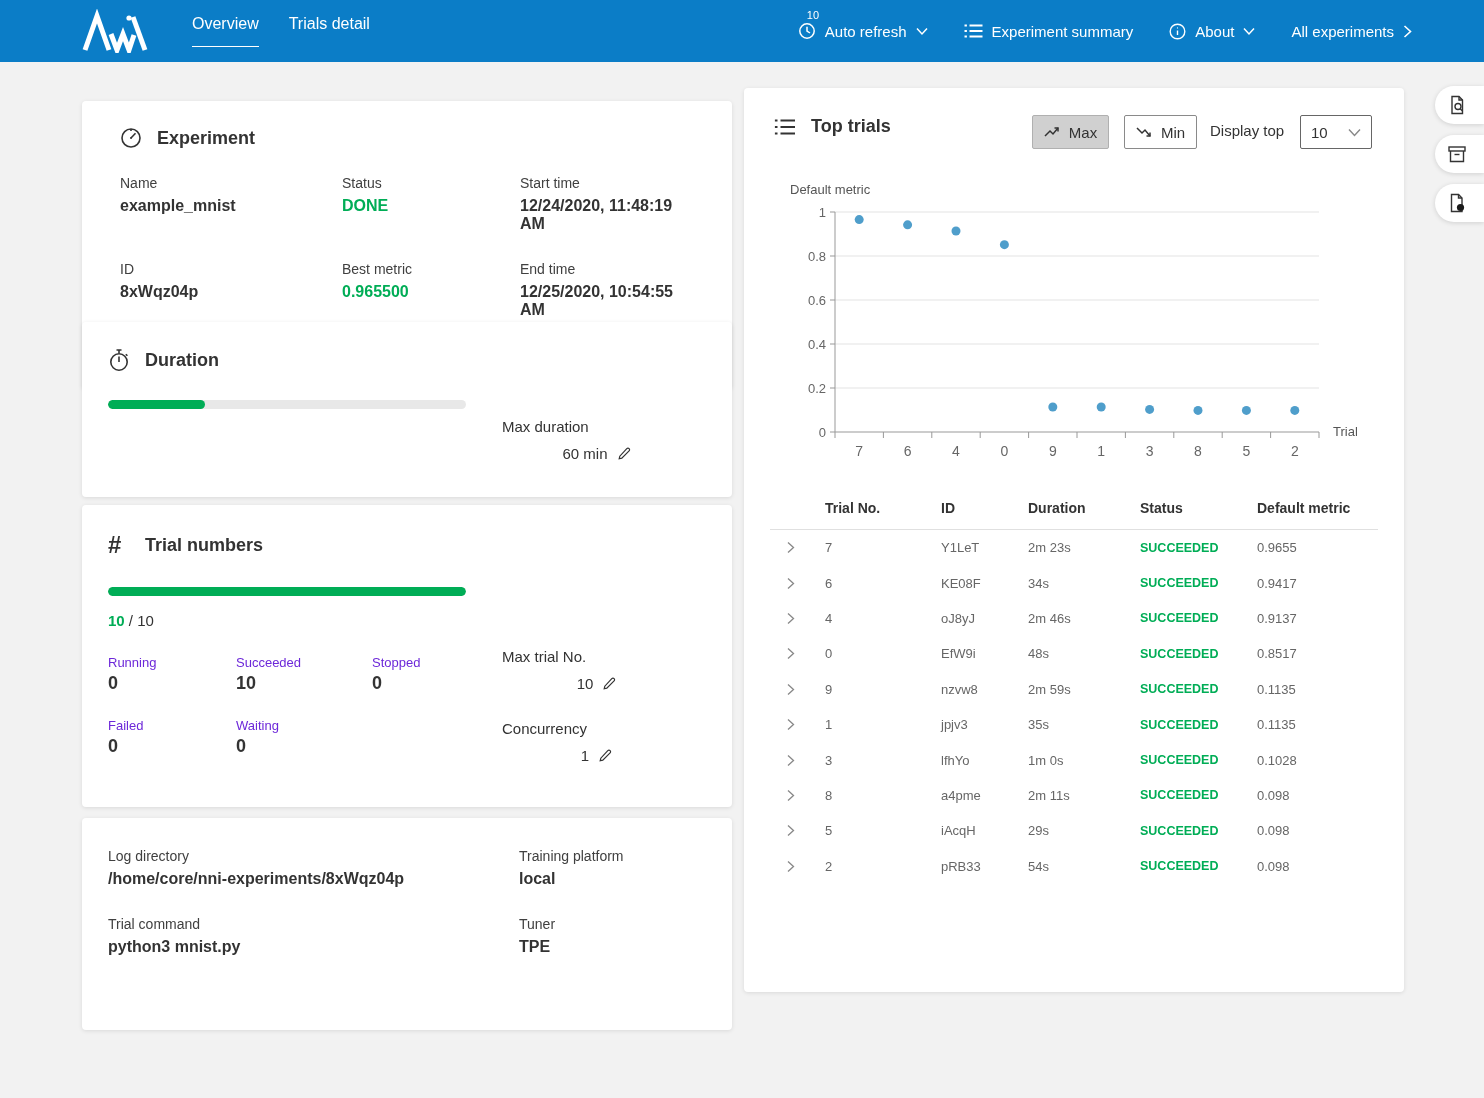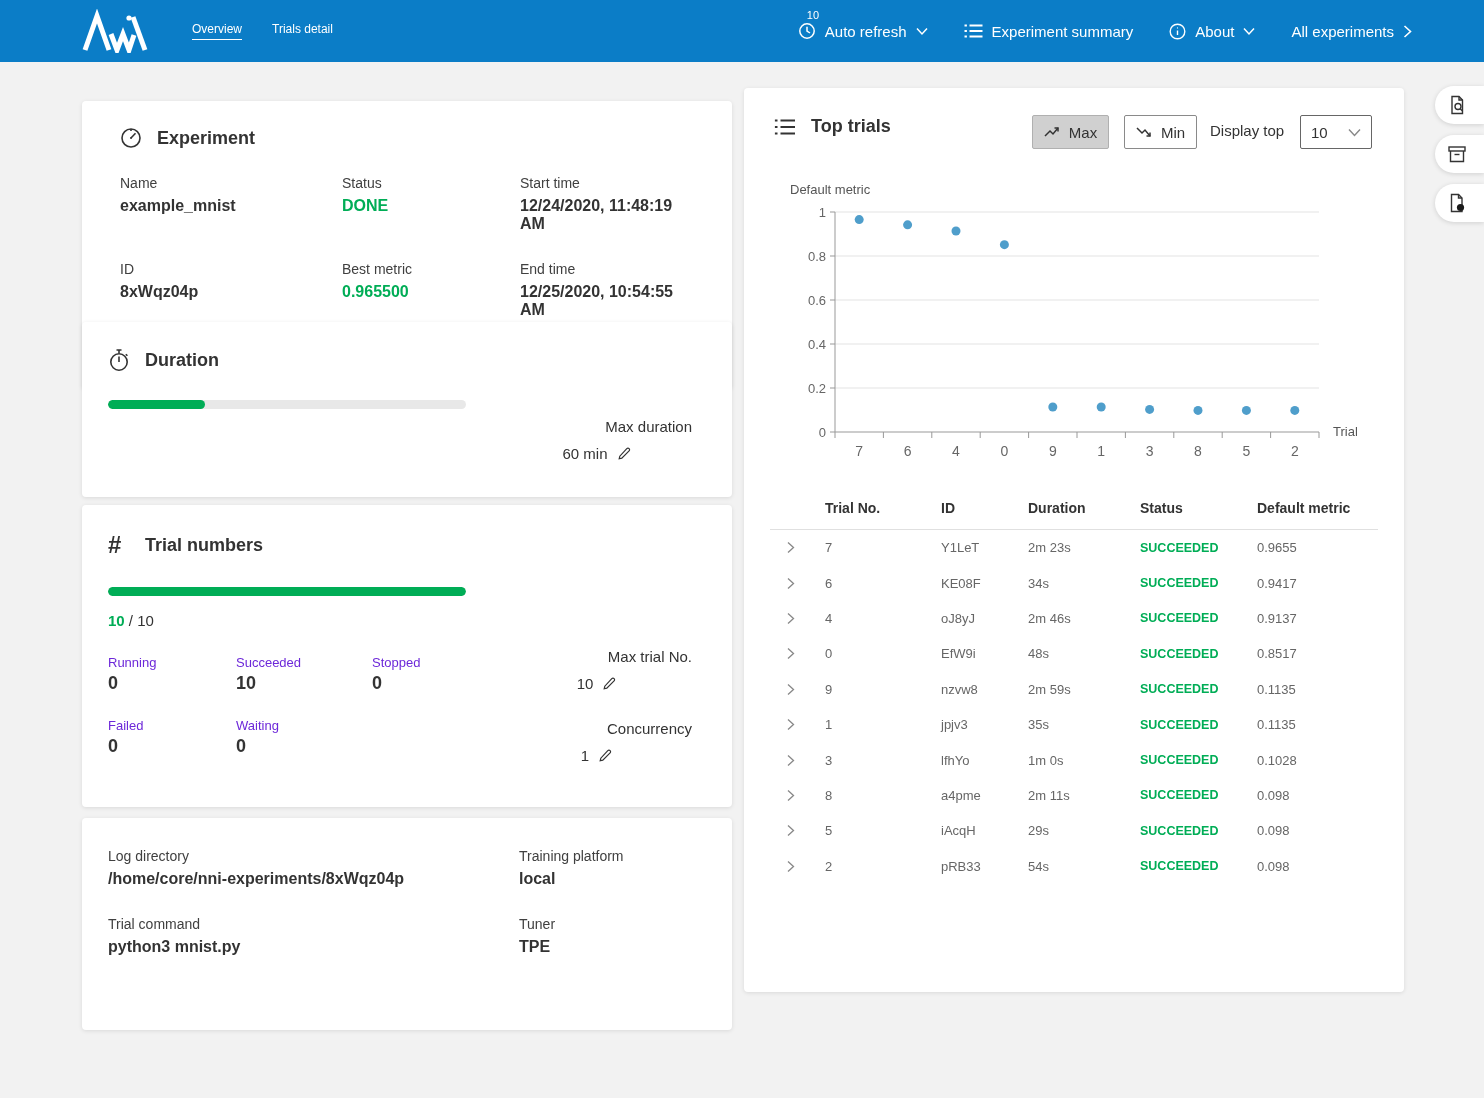--- a/index.html
+++ b/index.html
@@ -8,21 +8,21 @@
     background: #f2f2f2; overflow: hidden; position: relative;
     font-family: "Liberation Sans", sans-serif; color: #333;
   }
   svg { display: block; }
 
   
   .nav { position: absolute; left: 0; top: 0; width: 1484px; height: 62px;
          background: #0b7dc7; display: flex; align-items: center; color: #fff; }
   .nav-left { display: flex; align-items: center; gap: 30px; margin-left: 82px; }
   .logo { margin-right: 14px; }
-  .tab { font-size: 12px; cursor: pointer; padding-bottom: 3px; border-bottom: 1.5px solid transparent; }
+  .tab { font-size: 16px; cursor: pointer; padding-bottom: 13px; border-bottom: 1.5px solid transparent; }
   .tab.active { border-bottom-color: #fff; }
   .nav-right { margin-left: auto; margin-right: 72px; display: flex; align-items: center; gap: 36px; font-size: 15px; }
   .nav-item { display: flex; align-items: center; gap: 9px; position: relative; cursor: pointer; white-space: nowrap; }
   .nav-badge { position: absolute; top: -13px; left: 9px; font-size: 11px; color: #fff; }
 
   
   .card { position: absolute; background: #fff; border-radius: 4px;
           box-shadow: 0 1px 4px rgba(0,0,0,.10); }
   .card-title { display: flex; align-items: center; gap: 15px; font-size: 18px; font-weight: 700; color: #333; }
   .green { color: #00ad56 !important; }
@@ -30,21 +30,21 @@
   #experiment-card { left: 82px; top: 101px; width: 650px; height: 288px; padding: 26px 38px; }
   .fields { display: grid; grid-template-columns: 222px 178px 1fr; row-gap: 28px; margin-top: 26px; }
   .f-label { font-size: 14px; color: #404040; }
   .f-value { font-size: 16px; color: #333; font-weight: 600; margin-top: 6px; }
 
   #duration-card { left: 82px; top: 322px; width: 650px; height: 175px; padding: 26px 26px; }
   .track { width: 358px; height: 9px; background: #e8e8e8; border-radius: 5px; overflow: hidden; margin-top: 28px; }
   .fill { height: 100%; background: #00ad56; border-radius: 5px; }
   .bar-caption { margin-top: 16px; font-size: 15px; color: #333; }
   .bar-caption b { font-weight: 700; }
-  .right-block { position: absolute; left: 420px; width: 190px; text-align: right; }
+  .right-block { position: absolute; left: 420px; width: 190px; text-align: left; }
   .rb-label { font-size: 15px; color: #333; }
   .rb-value { margin-top: 10px; font-size: 15px; color: #333; display: flex; align-items: center; justify-content: center; gap: 9px; }
   .edit-btn { cursor: pointer; display: inline-flex; }
 
   #trial-numbers-card { left: 82px; top: 505px; width: 650px; height: 302px; padding: 26px 26px; }
   .hash-glyph { font-size: 24px; font-weight: 600; color: #333; width: 22px; }
   .counters { display: grid; grid-template-columns: 128px 136px 1fr; row-gap: 24px; margin-top: 26px; width: 392px; }
   .c-label { font-size: 13px; color: #6d28d9; }
   .c-value { font-size: 18px; font-weight: 700; color: #333; margin-top: 3px; }
 

